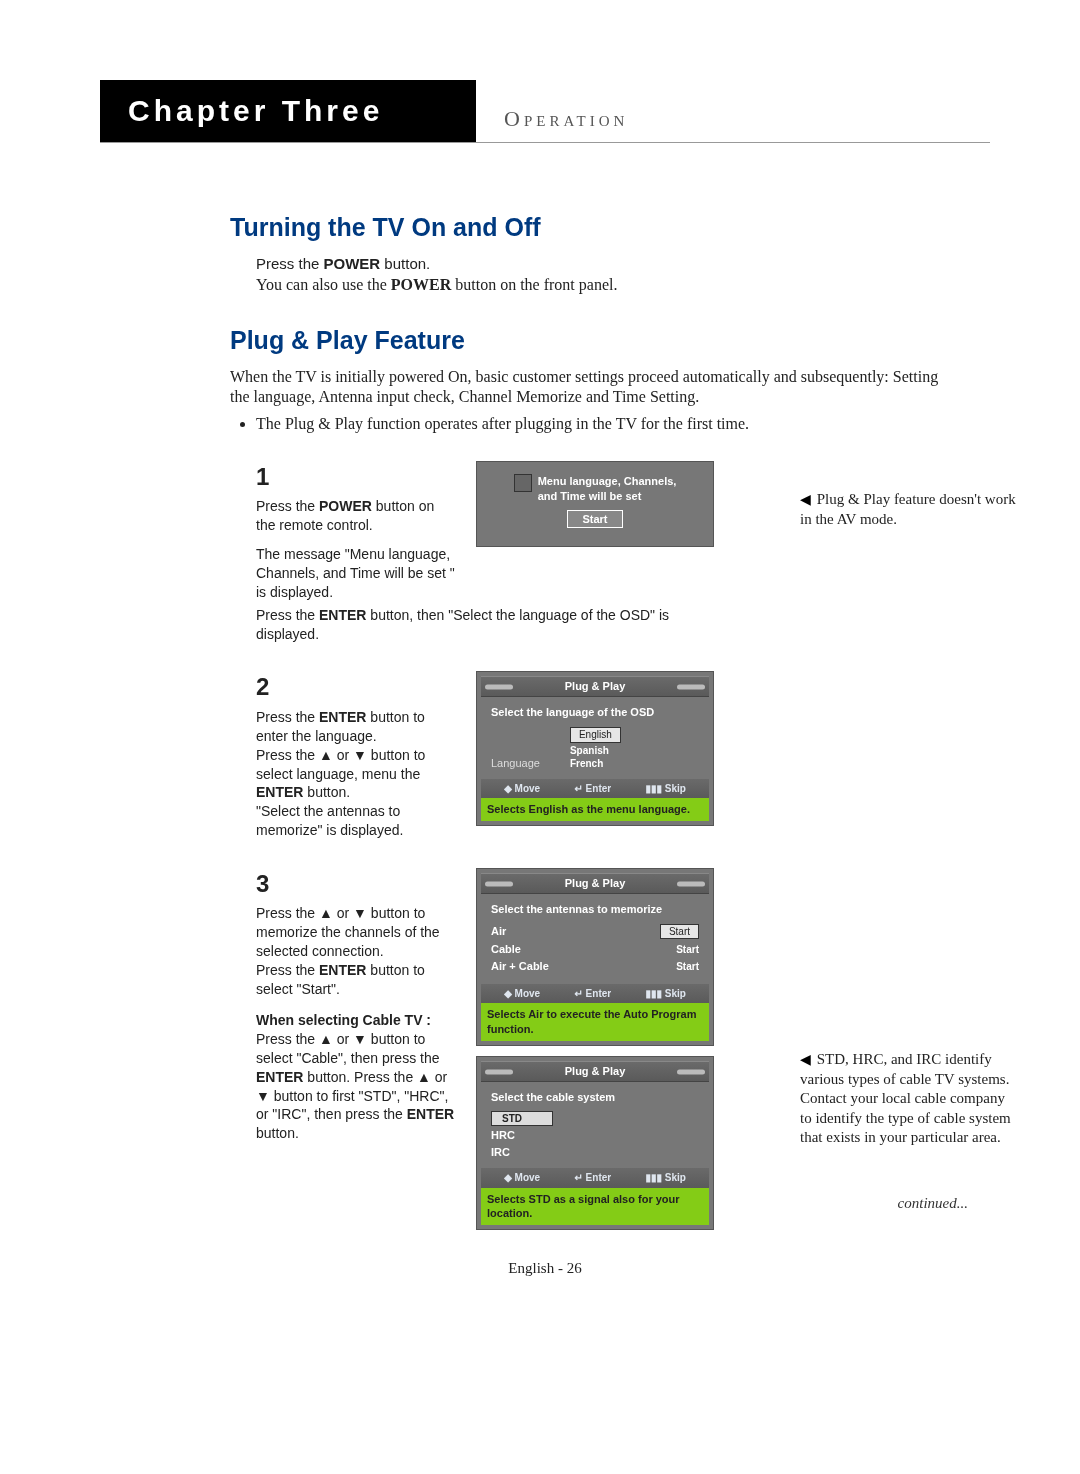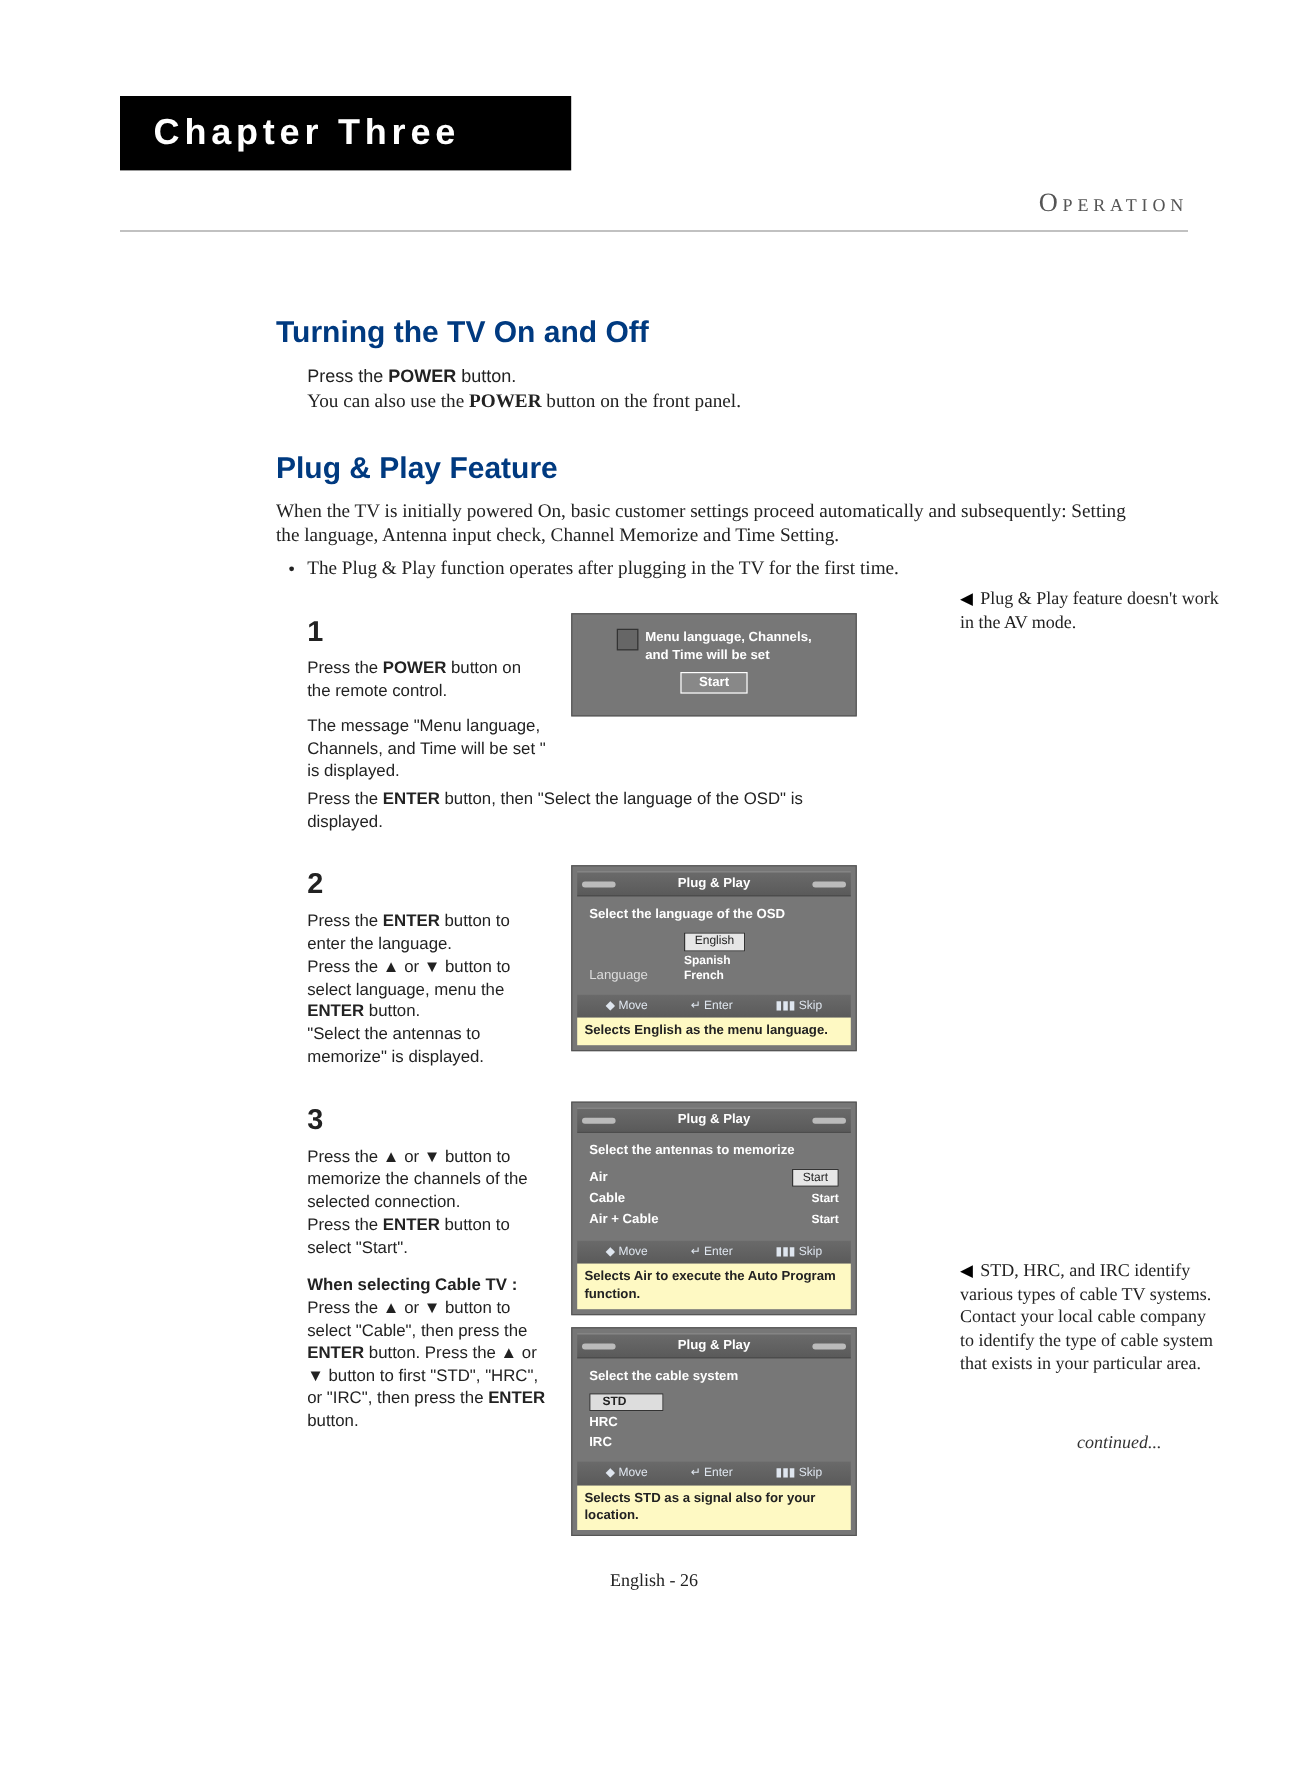--- a/index.html
+++ b/index.html
@@ -12,21 +12,20 @@
   }
   .page {
     padding: 80px 90px 40px 100px;
     position: relative;
   }
   .chapter-header {
     display: flex;
     align-items: stretch;
     border-bottom: 1px solid #999;
     margin-bottom: 70px;
-    flex-direction: column;
   }
   .chapter-black {
     background: #000;
     color: #fff;
     font-family: Verdana, Arial, sans-serif;
     font-weight: bold;
     font-size: 30px;
     letter-spacing: 4px;
     padding: 14px 28px;
     width: 320px;
@@ -87,23 +86,23 @@
   .osd-bar::before, .osd-bar::after{
     content:""; position:absolute; top:50%; width:28px; height:5px;
     background:#bbb; border-radius:3px; transform:translateY(-50%);
   }
   .osd-bar::before{left:4px;} .osd-bar::after{right:4px;}
   .osd-body { background:#777; padding:8px 10px; min-height:60px; color:#fff;}
   .osd-title-white { color:#fff; font-weight:bold; font-size:11px; margin-bottom:6px;}
   .osd-footer {
     background:linear-gradient(#6a6a6a,#5a5a5a);
     padding:3px 6px; color:#dfe6ef; display:flex; justify-content:space-around;
-    font-size:10px; font-weight:normal;
-  }
-  .osd-caption{ background:#fef9c3; color:#222; padding:4px 6px; font-weight:bold; font-size:11px;}
+    font-size:10px; font-weight:bold;
+  }
+  .osd-caption{ background:#84cc16; color:#222; padding:4px 6px; font-weight:bold; font-size:11px;}
   .btn-box {
     display:inline-block; border:1px solid #fff; background:#888; color:#fff;
     padding:1px 14px; font-size:11px; font-weight:bold;
   }
   .opt-box {
     display:inline-block; border:1px solid #333; background:#e6e6e6; color:#222;
     padding:0 8px; font-size:10px; margin:1px 0;
   }
   .opt-plain { font-size:10px; font-weight:bold; color:#fff;}
   .sel-box {

